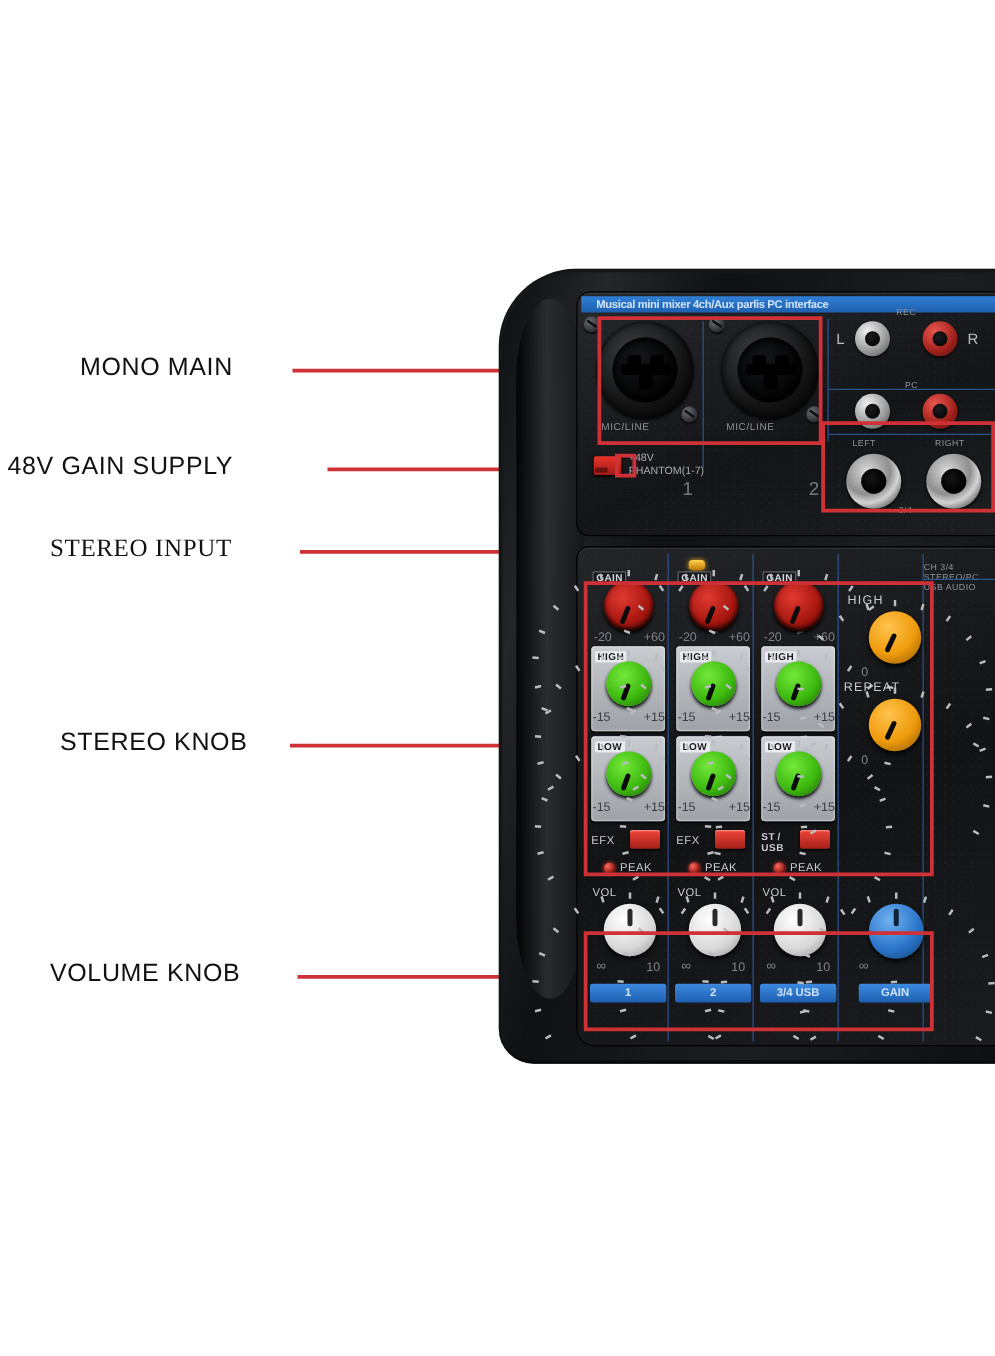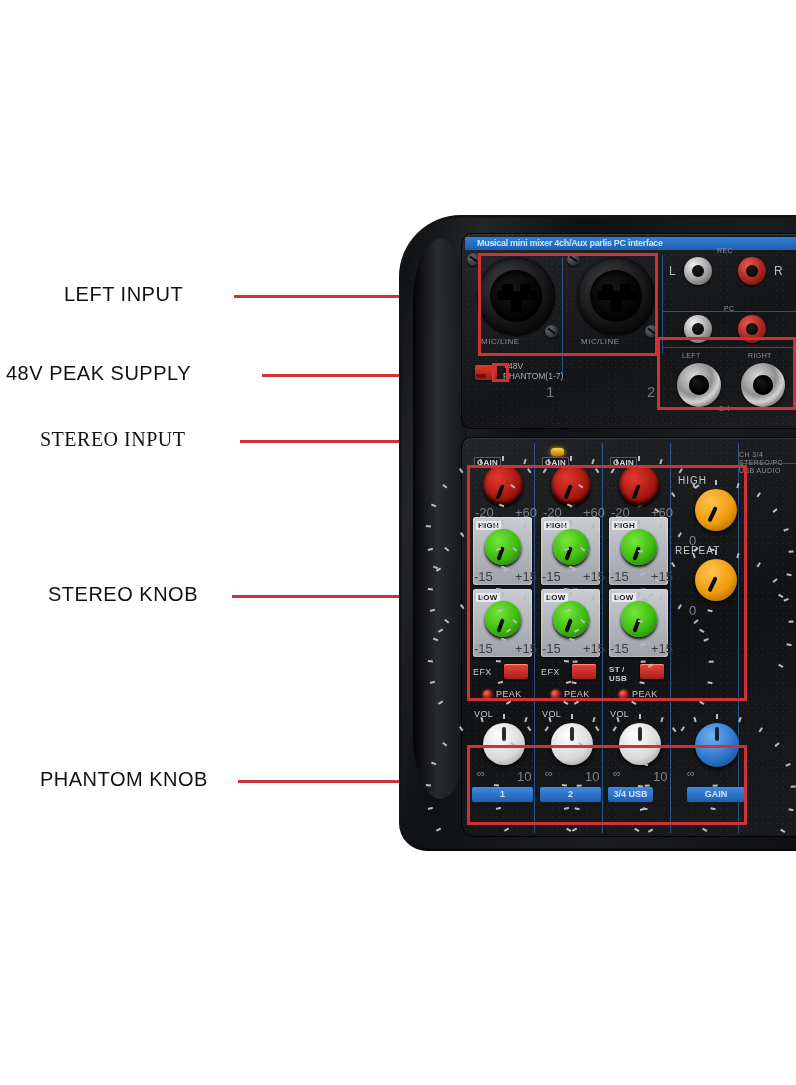--- a/index.html
+++ b/index.html
@@ -105,21 +105,21 @@
 
   .knob{position:absolute;border-radius:50%;}
   .knob .ptr{position:absolute;background:#0c0c0c;border-radius:2px;}
   .ticks{position:absolute;inset:0;}
   .ticks i{position:absolute;left:50%;top:0;width:1.5px;height:5px;background:#cfd2d6;
            transform-origin:50% 1000%;}
 
   .kl{position:absolute;font-size:8px;color:#1a1c1e;background:#e9ebee;
       padding:0 2px;border-radius:1px;font-weight:700;letter-spacing:.3px;}
   .kl.dk{color:#d6d9de;background:#17181a;border:1px solid #5b5f65;}
-  .sc{position:absolute;font-size:13px;color:#7e8289;filter:blur(.3px);}
+  .sc{position:absolute;font-size:10px;color:#7e8289;filter:blur(.3px);}
   .sc.lt{color:#3a3d41;}
 
   
   .efxbtn{position:absolute;width:24px;height:15px;border-radius:2px;
      background:linear-gradient(180deg,#f0453a,#a5201a);box-shadow:0 1px 2px #000,inset 0 1px 0 #ff8a7f;}
   .efxlbl{position:absolute;font-size:9px;color:#c8ccd2;letter-spacing:.4px;filter:blur(.3px);}
   .peakled{position:absolute;width:9px;height:9px;border-radius:50%;
      background:radial-gradient(circle at 35% 32%,#ff6a5e,#8e1410 70%,#3a0705);box-shadow:0 0 3px #ff3b2f;}
 
   
@@ -130,34 +130,34 @@
 
   .pwrled{position:absolute;width:13px;height:8px;border-radius:3px;
      background:linear-gradient(180deg,#ffd24d,#c07a06);box-shadow:0 0 4px #e8a81e;}
 
   
   .rbox{position:absolute;border:3px solid #cf3236;box-sizing:border-box;}
 </style>
 </head>
 <body>
 
-<div class="callout" style="left:64px;top:283px;">LEFT INPUT</div>
+<div class="callout" style="left:64px;top:283px;">MONO MAIN</div>
 <div class="lead" style="left:234px;top:295px;width:262px;"></div>
 
-<div class="callout" style="left:6px;top:362px;">48V PEAK SUPPLY</div>
+<div class="callout" style="left:6px;top:362px;">48V GAIN SUPPLY</div>
 <div class="lead" style="left:262px;top:374px;width:232px;"></div>
 
 <div class="callout" style="left:40px;top:428px;font-family:Liberation Serif, serif;">STEREO INPUT</div>
 <div class="lead" style="left:240px;top:440px;width:484px;"></div>
 <div class="lead" style="left:721px;top:360px;width:3px;height:82px;"></div>
 
 <div class="callout" style="left:48px;top:583px;">STEREO KNOB</div>
 <div class="lead" style="left:232px;top:595px;width:238px;"></div>
 
-<div class="callout" style="left:40px;top:768px;">PHANTOM KNOB</div>
+<div class="callout" style="left:40px;top:768px;">VOLUME KNOB</div>
 <div class="lead" style="left:238px;top:780px;width:232px;"></div>
 
 <div id="mixer">
   <div class="shell"></div>
 
   <div class="plate-top">
     <div class="speckle"></div>
   </div>
 
   <div class="banner">
@@ -549,21 +549,21 @@
           <i style="position: absolute; width: 1.6px; height: 5px; background: rgb(185, 188, 193); left: 42.0913px; top: 1.04229px; transform: rotate(51.4286deg);"></i>
           <i style="position: absolute; width: 1.6px; height: 5px; background: rgb(185, 188, 193); left: 46.2645px; top: 8.27045px; transform: rotate(68.5714deg);"></i>
           <i style="position: absolute; width: 1.6px; height: 5px; background: rgb(185, 188, 193); left: 48.1217px; top: 16.4076px; transform: rotate(85.7143deg);"></i>
           <i style="position: absolute; width: 1.6px; height: 5px; background: rgb(185, 188, 193); left: 47.498px; top: 24.7306px; transform: rotate(102.857deg);"></i>
           <i style="position: absolute; width: 1.6px; height: 5px; background: rgb(185, 188, 193); left: 44.4487px; top: 32.5px; transform: rotate(120deg);"></i>
         </div>
       </div>
     <div class="sc" style="left:6px;top:320px;font-size:11px;">∞</div>
     <div class="sc" style="left:46px;top:322px;">10</div>
 
-    <div class="chtab" style="left:1px;top:340px;width:45px;">
+    <div class="chtab" style="left:1px;top:340px;width:61px;">
       <span>3/4 USB</span>
     </div>
   </div>
 
   <div class="strip" style="left:276px;width:70px;">
     <div class="efxlbl" style="left:3px;top:28px;font-size:10px;letter-spacing:1px;">HIGH</div>
     <div class="knob" style="left:20px;top:42px;width:42px;height:42px;background:radial-gradient(circle at 38% 30%,#ffc34d,#ef9b0c 55%,#8c5500 100%);box-shadow:0 2px 4px #000;">
       <div class="ptr" style="left:19px;top:18px;width:4px;height:16px;transform:rotate(25deg);transform-origin:50% 0;"></div>
     <div class="ticks">
           <i style="position: absolute; width: 1.6px; height: 5px; background: rgb(185, 188, 193); left: -4.04871px; top: 32.5px; transform: rotate(-120deg);"></i>

